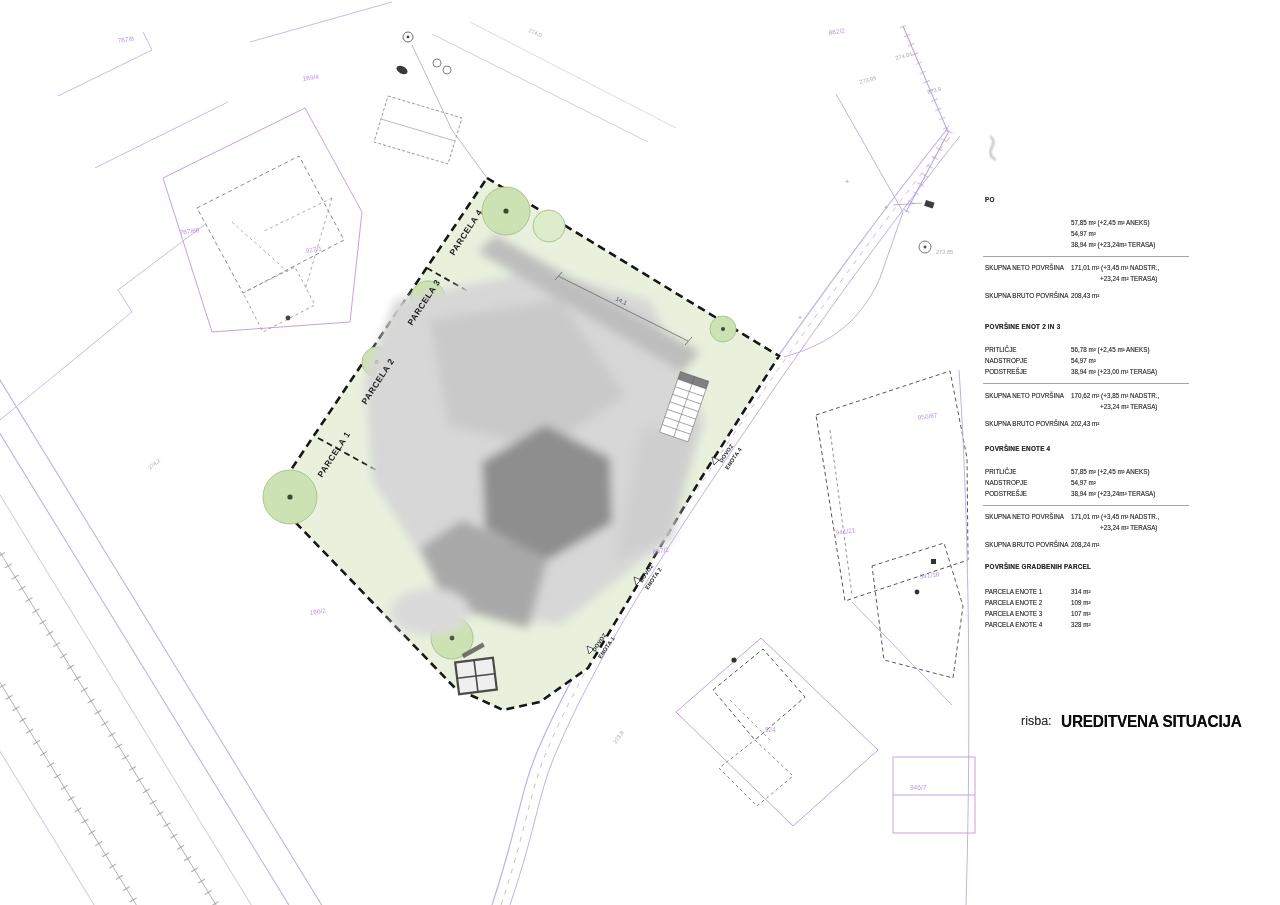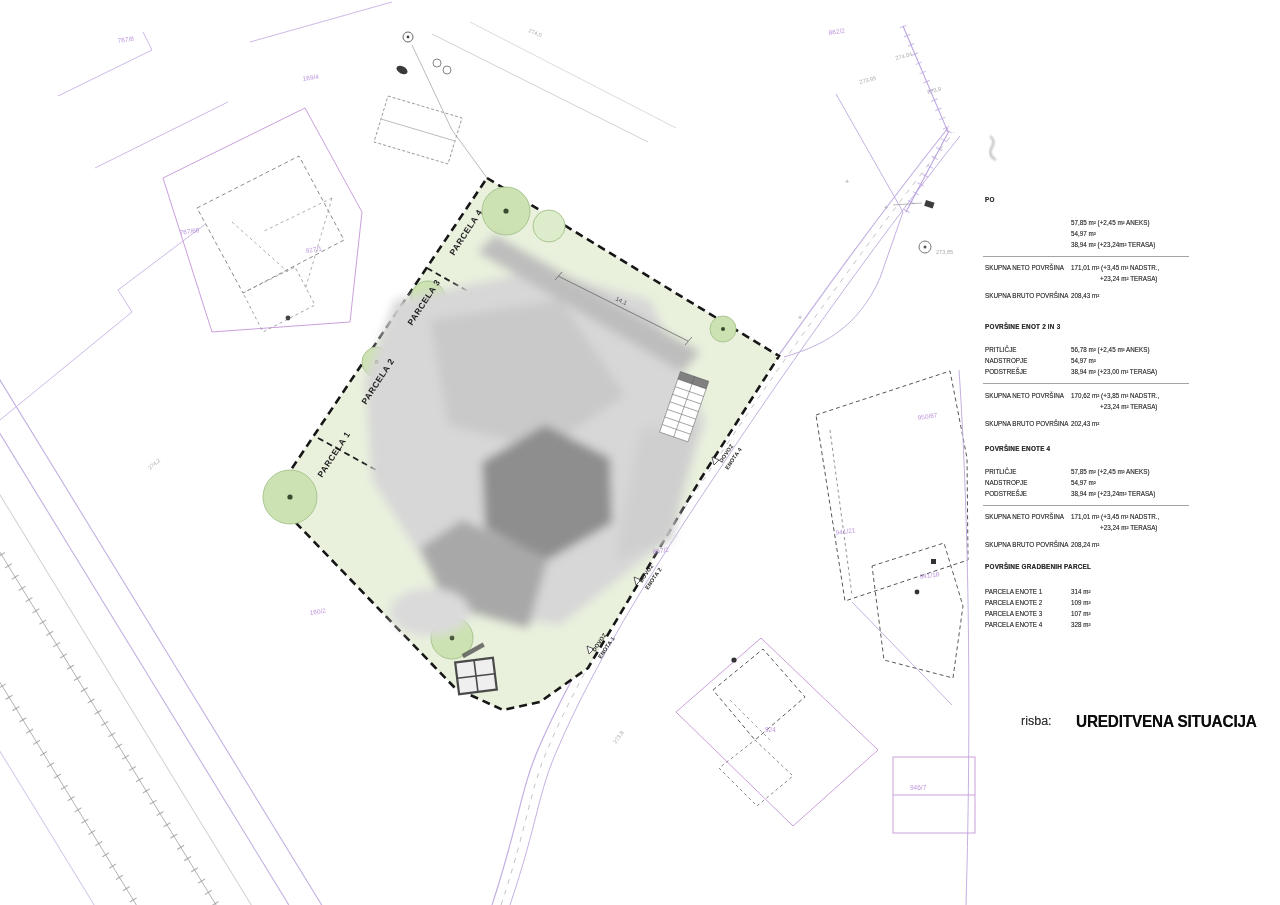--- a/index.html
+++ b/index.html
@@ -15,21 +15,21 @@
   .plus{font-size:7px;fill:#9a9a9a;}
   
   .panel{position:absolute;left:983px;top:0;width:270px;height:905px;color:#3c3c3c;
          font-size:6.3px;line-height:10px;text-shadow:0 0 .5px rgba(70,70,70,.75);}
   .phead{position:absolute;left:2px;font-weight:bold;font-size:6.4px;color:#2e2e2e;white-space:nowrap;letter-spacing:.2px;}
   .prow{position:absolute;left:2px;white-space:nowrap;}
   .pl{display:inline-block;width:86px;}
   .pv{display:inline-block;}
   .pline2{position:absolute;left:117px;white-space:nowrap;}
   .phr{position:absolute;left:0;width:206px;border-top:1px solid #8d8d8d;opacity:.8;}
-  .risba{position:absolute;left:-6px;top:716px;display:flex;align-items:flex-end;gap:24px;white-space:nowrap;padding-left:44px;}
+  .risba{position:absolute;left:-6px;top:716px;display:flex;align-items:flex-end;gap:9px;white-space:nowrap;padding-left:44px;}
   .risba-label{font-size:12.5px;color:#333;text-shadow:0 0 .5px rgba(60,60,60,.7);}
   .risba-title{font-size:16.5px;font-weight:bold;color:#0c0c0c;letter-spacing:-.2px;
                transform:scaleX(.93);transform-origin:left;text-shadow:0 0 .6px rgba(0,0,0,.7);}
 </style>
 </head>
 <body>
 
 <div class="sheet">
 
 <svg class="map" width="1280" height="905" viewBox="0 0 1280 905">

